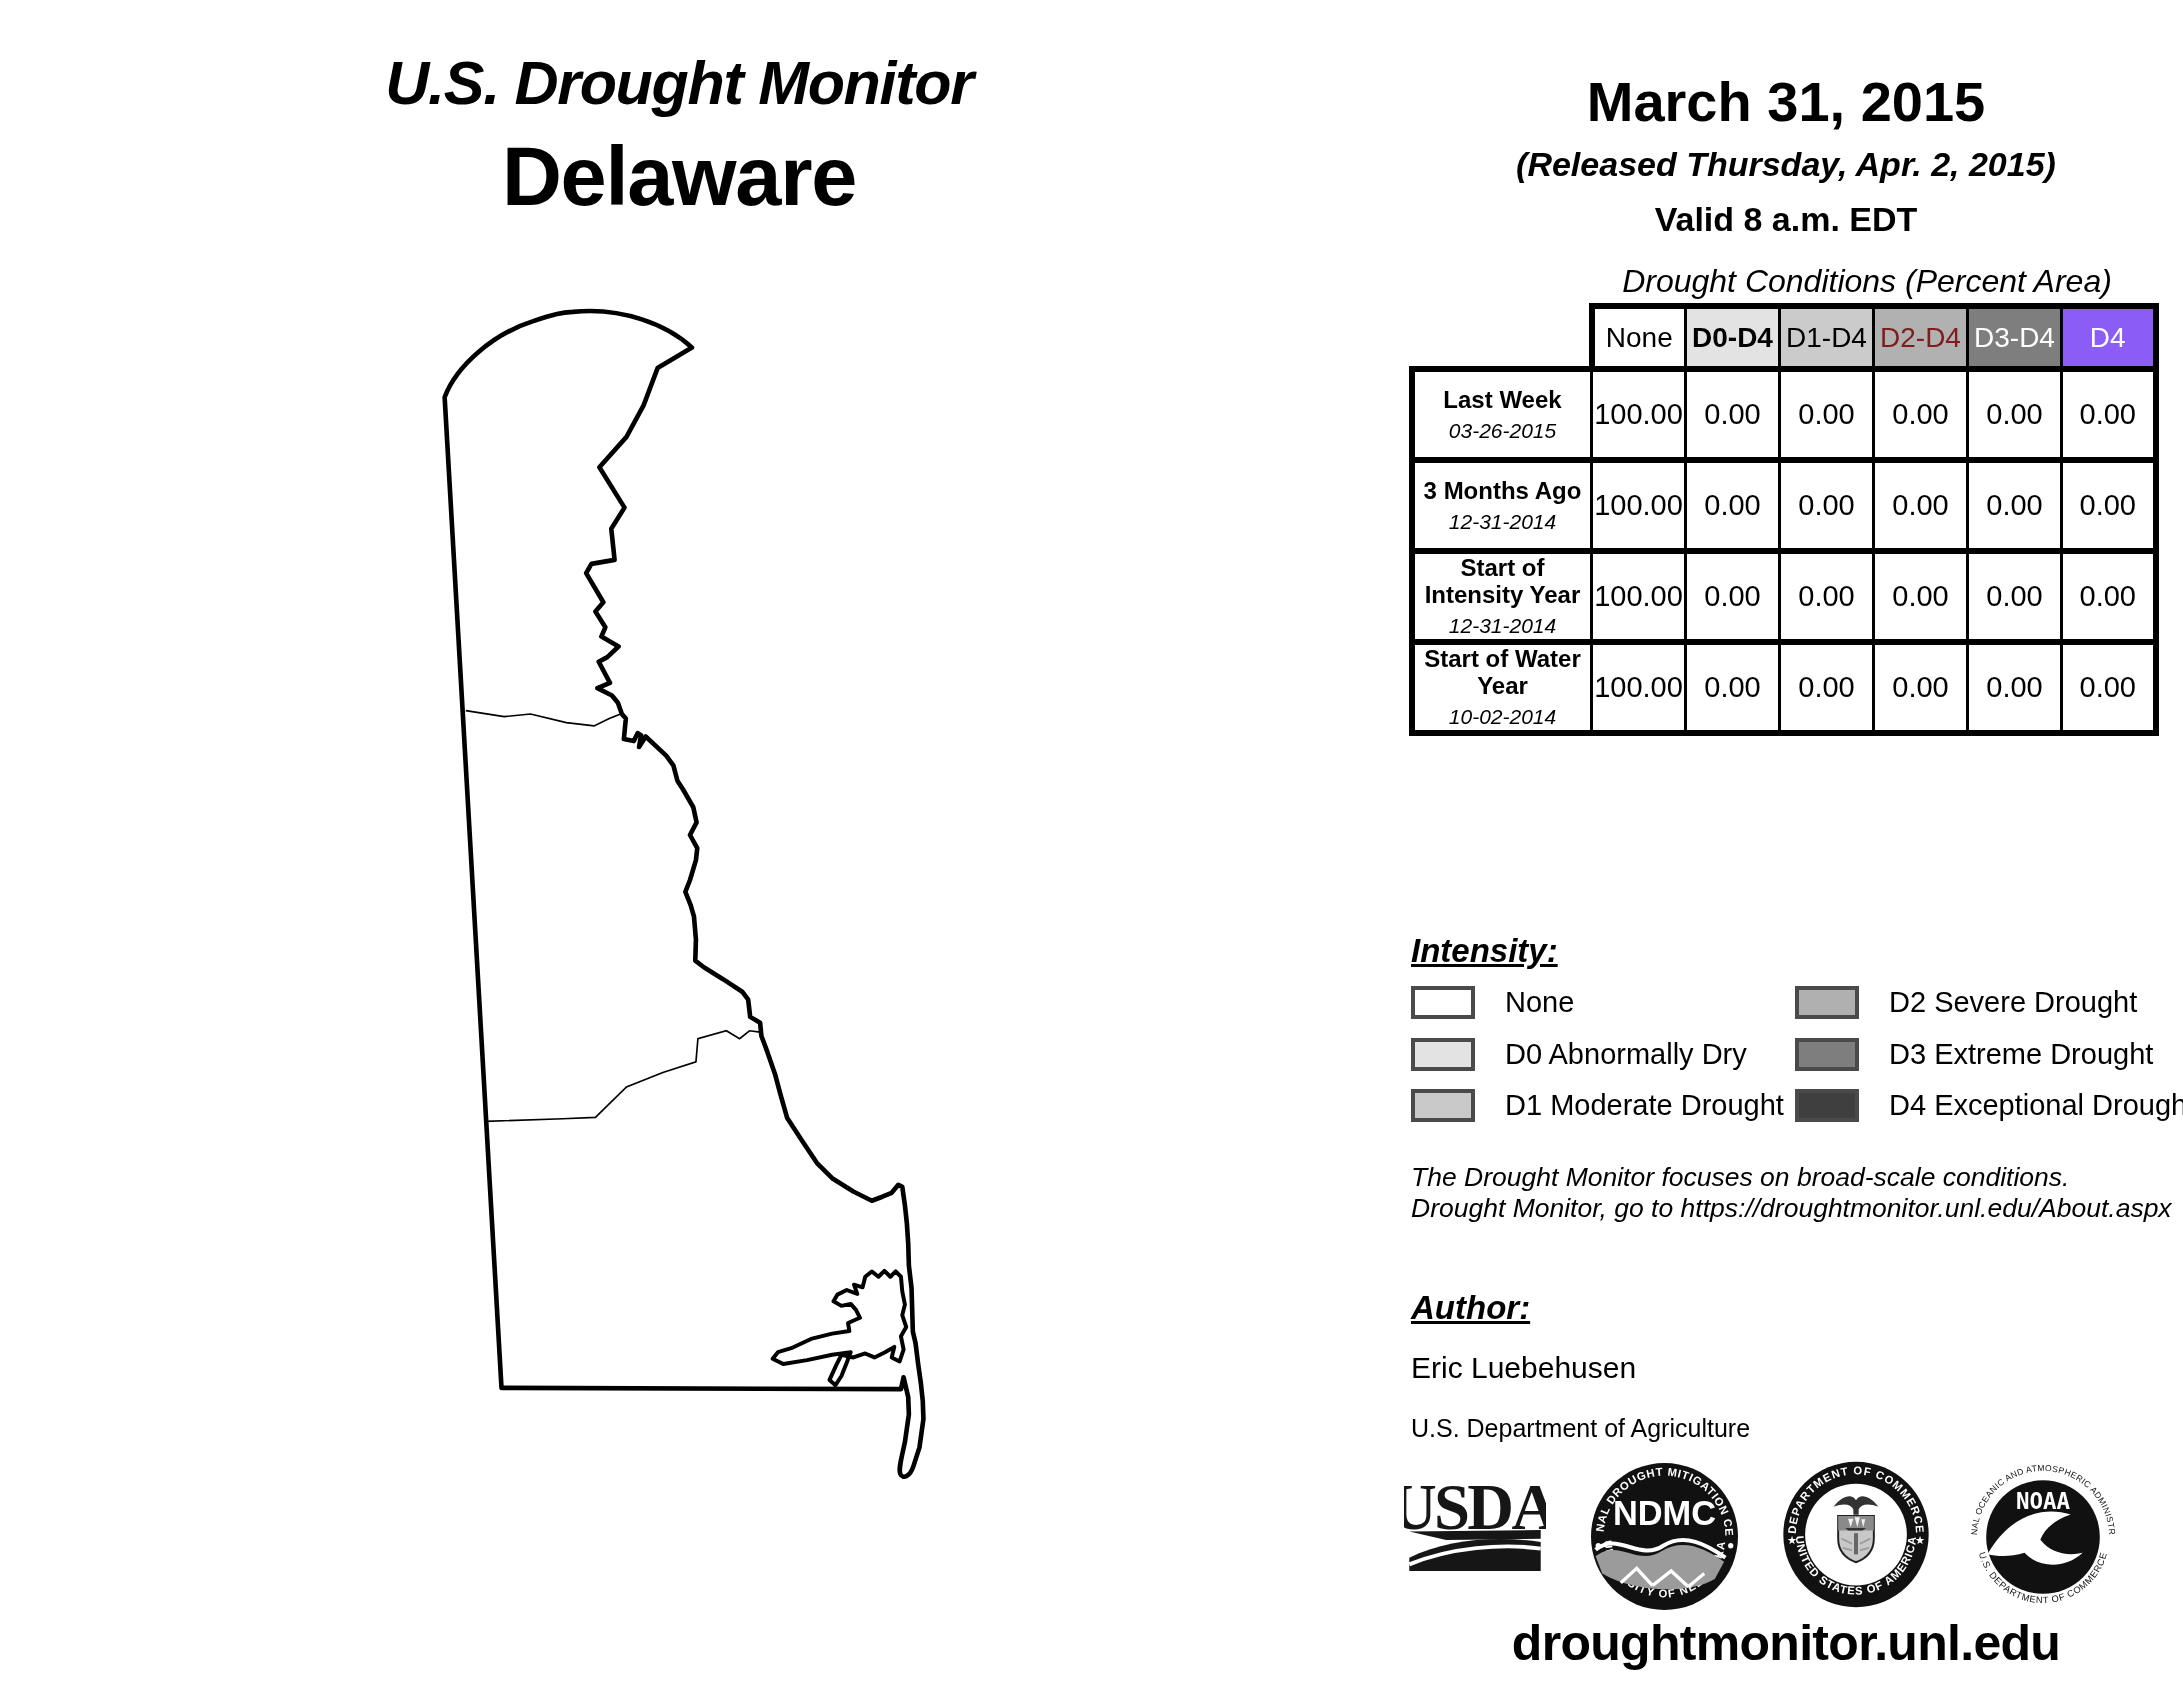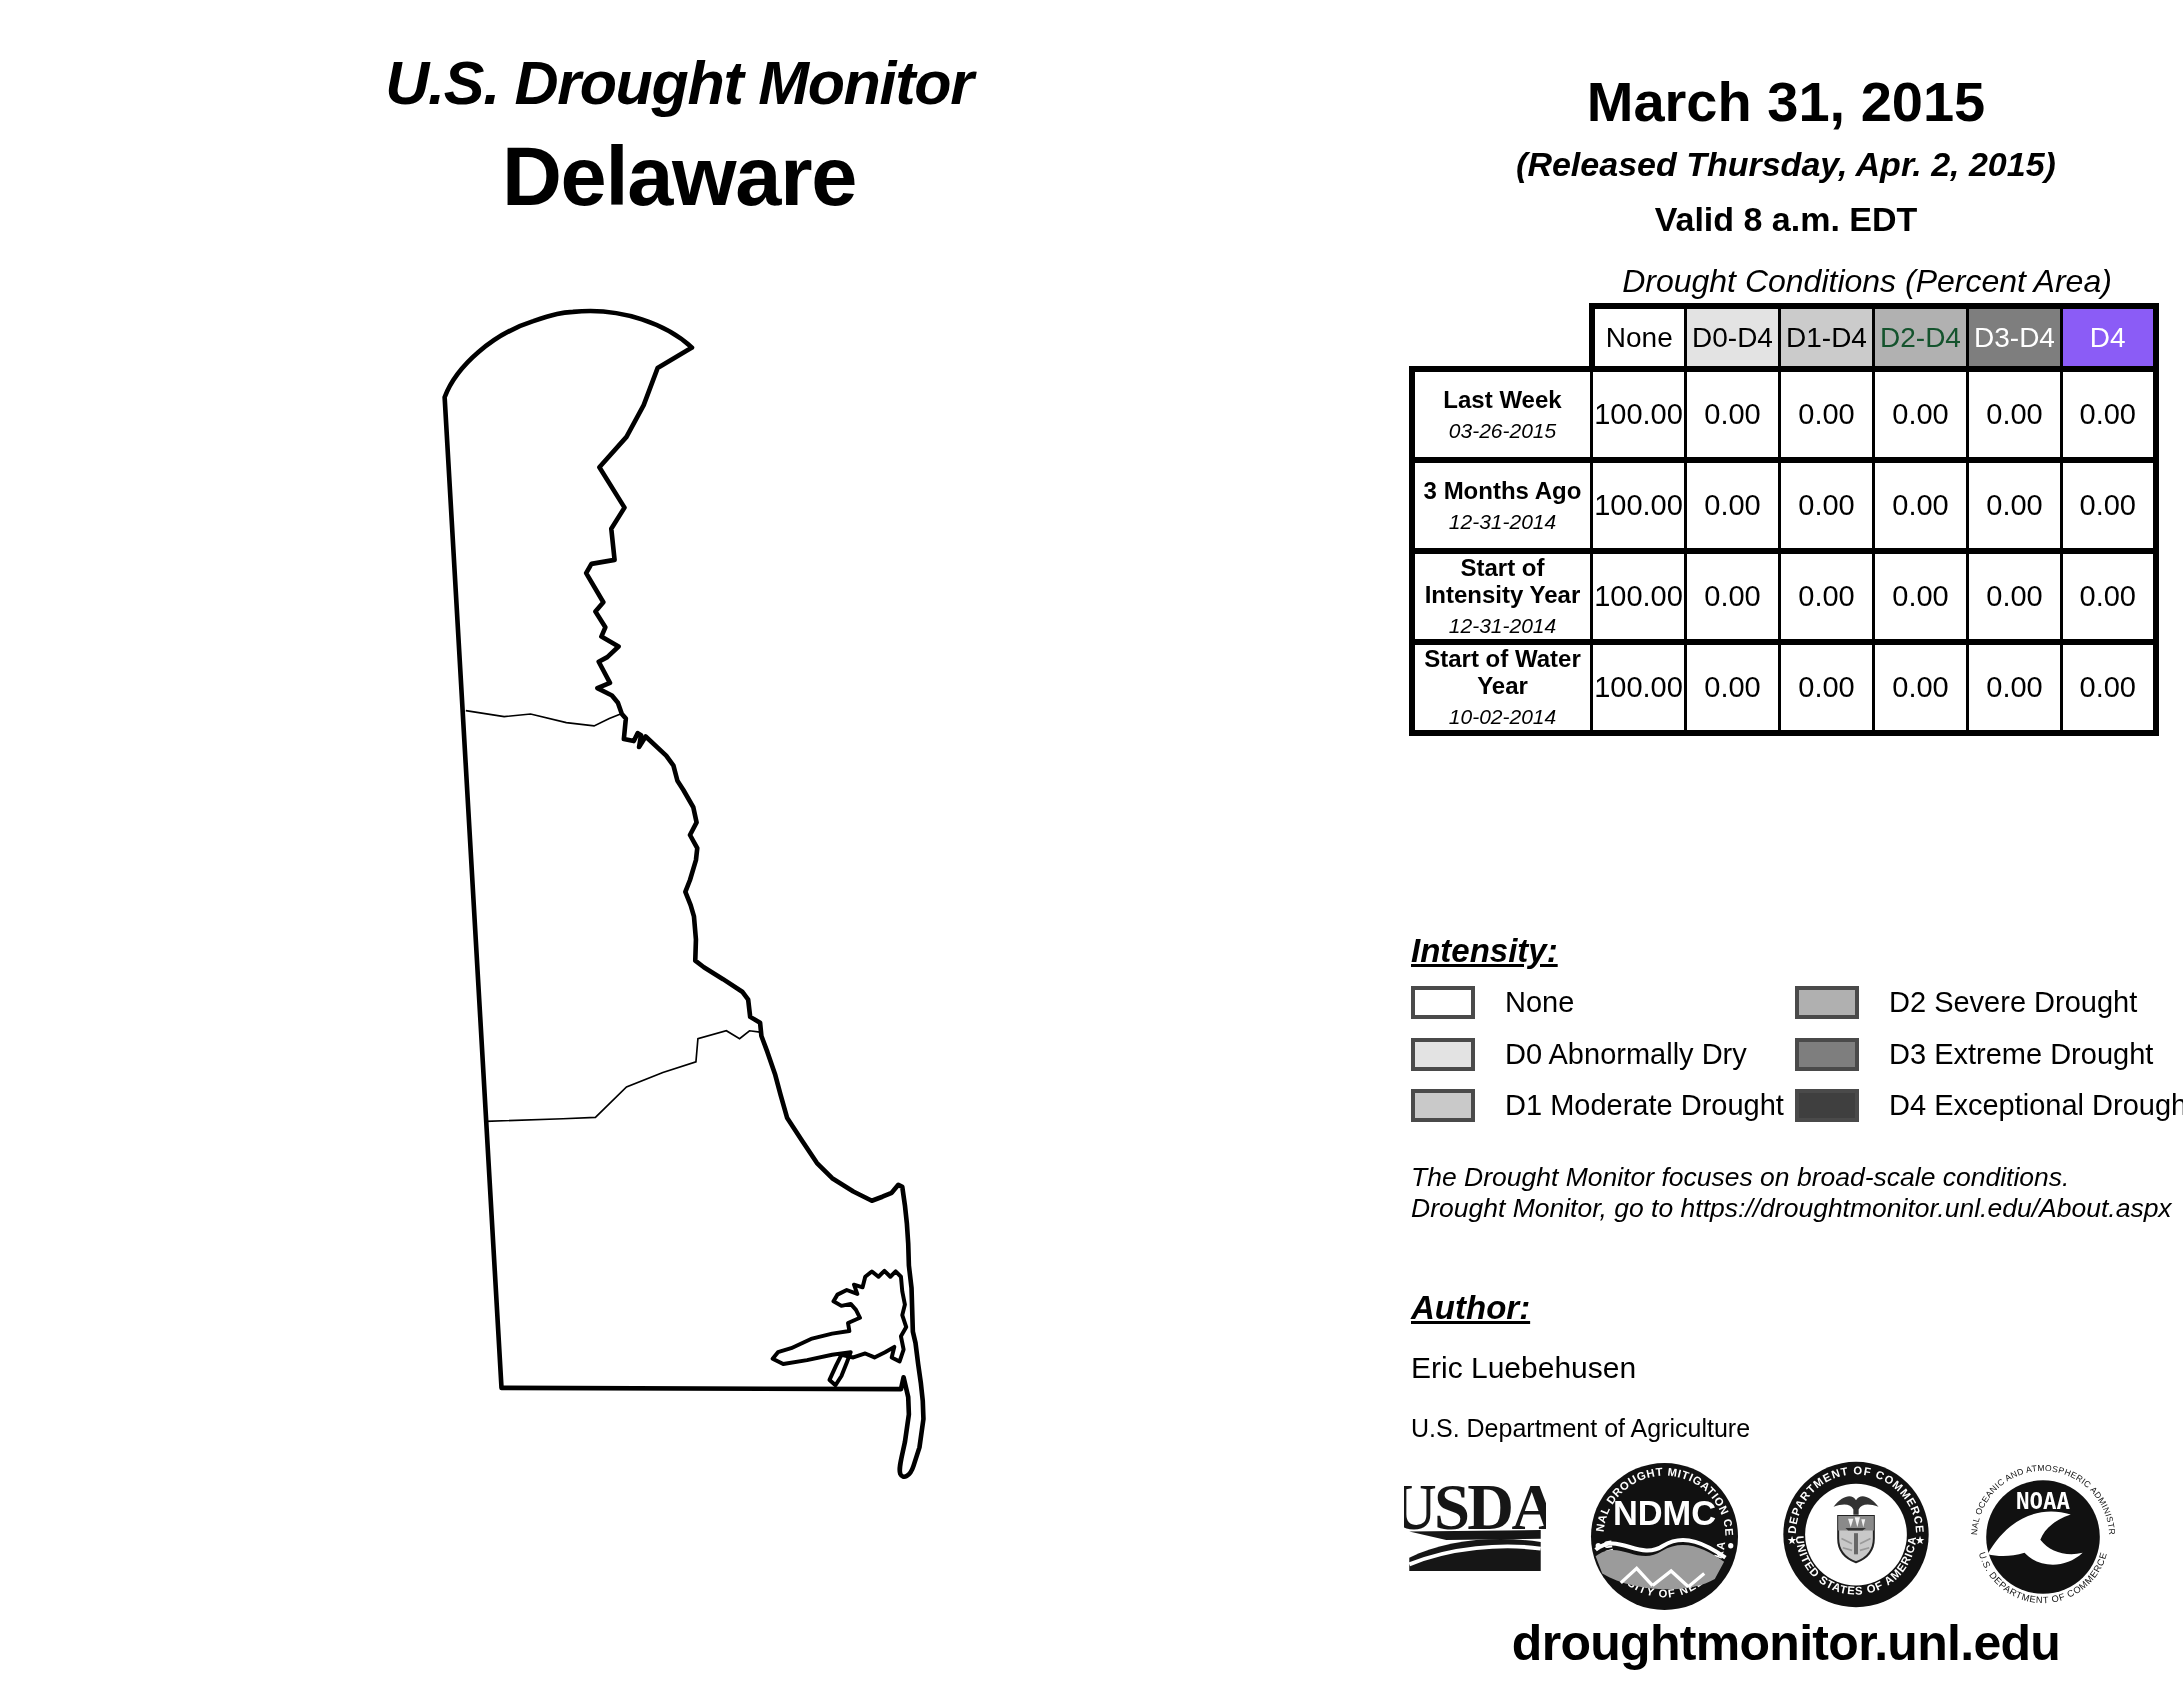--- a/index.html
+++ b/index.html
@@ -123,23 +123,23 @@
         <col style="width:94px">
     <col style="width:94px">
         <col style="width:94px">
         <col style="width:94px">
         <col style="width:94px">
   </colgroup>
   <tbody>
         <tr>
     <td class="blank"></td>
     <th class="first" style="background-color: rgb(255, 255, 255); color: rgb(0, 0, 0);">None</th>
-    <th style="background-color: rgb(227, 227, 227); color: rgb(0, 0, 0);">D0-D4</th>
+    <th style="background-color: rgb(227, 227, 227); color: rgb(0, 0, 0); font-weight: bold;">D0-D4</th>
     <th style="background-color: rgb(203, 203, 203); color: rgb(0, 0, 0);">D1-D4</th>
-    <th style="background-color: rgb(177, 177, 177); color: #14532d;">D2-D4</th>
+    <th style="background-color: rgb(177, 177, 177); color: #7f1d1d;">D2-D4</th>
     <th style="background-color: rgb(126, 126, 126); color: rgb(255, 255, 255);">D3-D4</th>
     <th class="last" style="background-color: #8b5cf6; color: rgb(255, 255, 255);">D4</th>
   </tr>
 
 
   <tr>
     <td class="lbl">
       <div class="row-label">Last Week</div>
       <div class="row-date">03-26-2015</div>
     </td>

